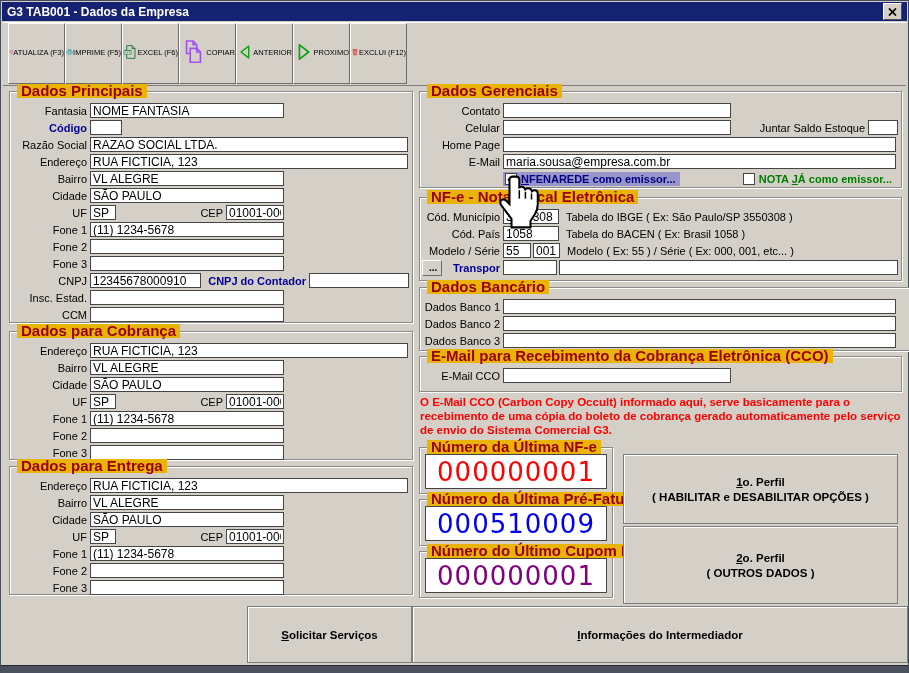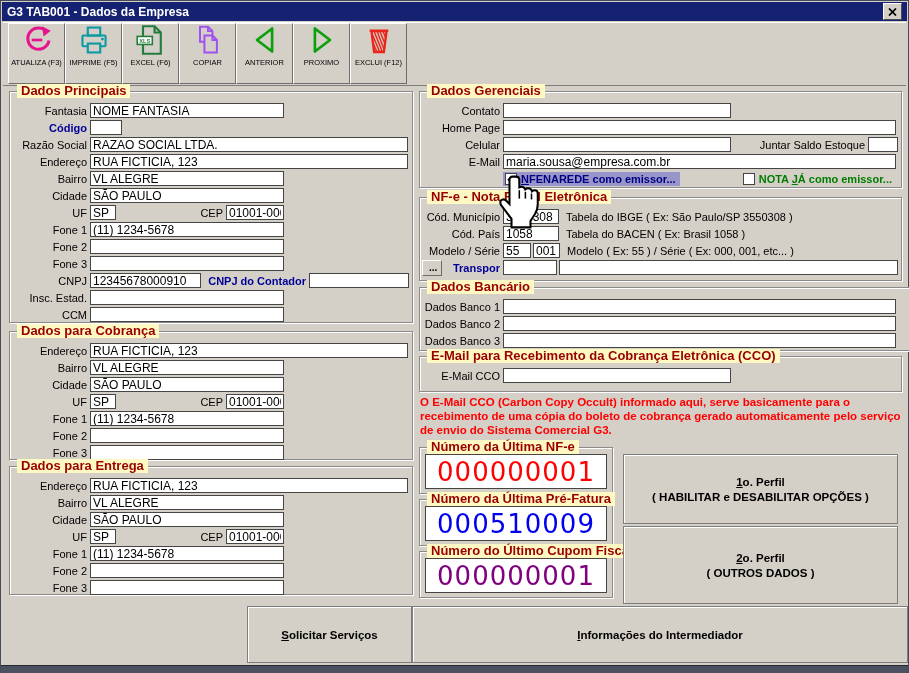--- a/index.html
+++ b/index.html
@@ -11,29 +11,29 @@
   .titlebar{position:absolute;top:1px;left:1px;right:1px;height:19px;background:#152271;
             color:#fff;font-weight:bold;font-size:12px;display:flex;align-items:center;padding:0 5px;box-sizing:border-box;}
   .close-btn{margin-left:auto;width:17px;height:15px;background:#D4D0C8;
              border:1px solid;border-color:#fff #4d4d4d #4d4d4d #fff;
              display:flex;align-items:center;justify-content:center;cursor:default;}
 
   
   .toolbar{position:absolute;top:21px;left:2px;right:2px;height:64px;background:#D4D0C8;
            border-top:1px solid #fff;border-bottom:1px solid #7d7d7d;display:flex;align-items:flex-start;padding-left:5px;box-sizing:border-box;}
   .tbtn{width:57px;height:61px;background:#D4D0C8;border:1px solid;border-color:#fff #6d6d6d #6d6d6d #fff;
-        box-sizing:border-box;display:flex;flex-direction:column;align-items:center;justify-content:flex-end;padding-bottom:16px;}
+        box-sizing:border-box;display:flex;flex-direction:row;align-items:center;padding-bottom:2px;}
   .tbtn svg{margin-bottom:2px;}
   .tlabel{font-size:7.5px;white-space:nowrap;}
 
   
   .fs{position:absolute;border:1px solid #8a8a8a;box-shadow:inset 1px 1px 0 #ffffff,1px 1px 0 #ffffff;
       box-sizing:border-box;padding:10px 3px 0 2px;background:#D4D0C8;}
-  .lg{position:absolute;top:-8px;left:7px;background:#fef9c3;padding:0 4px;
-      color:#990000;font-weight:bold;font-size:13px;line-height:14px;white-space:nowrap;}
+  .lg{position:absolute;top:-8px;left:7px;background:#eab308;padding:0 4px;
+      color:#990000;font-weight:bold;font-size:15px;line-height:14px;white-space:nowrap;}
   .row{display:flex;align-items:center;height:17px;}
   .lb{text-align:right;margin-right:3px;white-space:nowrap;}
   .w75{width:75px;} .w78{width:78px;}
   .tb{box-sizing:border-box;height:15px;border:1px solid #454545;background:#fff;
       font-family:"Liberation Sans",sans-serif;font-size:12px;padding:0 2px;color:#000;}
   .blue{color:#000099;font-weight:bold;}
   .hint{margin-left:7px;white-space:nowrap;}
   .spacer{flex:1;}
 
   
@@ -289,29 +289,29 @@
       </div>
   </div>
 
   <div class="fs" style="left:418px;top:90px;width:483px;height:97px;">
     <span class="lg">Dados Gerenciais</span>
     <div class="row">
         <span class="lb w78">Contato</span>
       <input class="tb" style="width: 228px;" value="">
       </div>
     <div class="row">
+        <span class="lb w78">Celular</span>
+      <input class="tb" style="width: 228px;" value="">
+      <span class="spacer"></span>
+        <span class="lb">Juntar Saldo Estoque</span>
+      <input class="tb" style="width: 30px;" value="">
+      </div>
+    <div class="row">
         <span class="lb w78">Home Page</span>
       <input class="tb" style="width: 393px;" value="">
-      </div>
-    <div class="row">
-        <span class="lb w78">Celular</span>
-      <input class="tb" style="width: 228px;" value="">
-      <span class="spacer"></span>
-        <span class="lb">Juntar Saldo Estoque</span>
-      <input class="tb" style="width: 30px;" value="">
       </div>
     <div class="row">
         <span class="lb w78">E-Mail</span>
       <input class="tb" style="width: 393px;" value="maria.sousa@empresa.com.br">
       </div>
     <div class="row">
       <span style="width:81px"></span>
       <span class="hl">
         <span class="cb" data-checked="true">
           <svg class="ck" width="9" height="8" viewBox="0 0 9 8">

